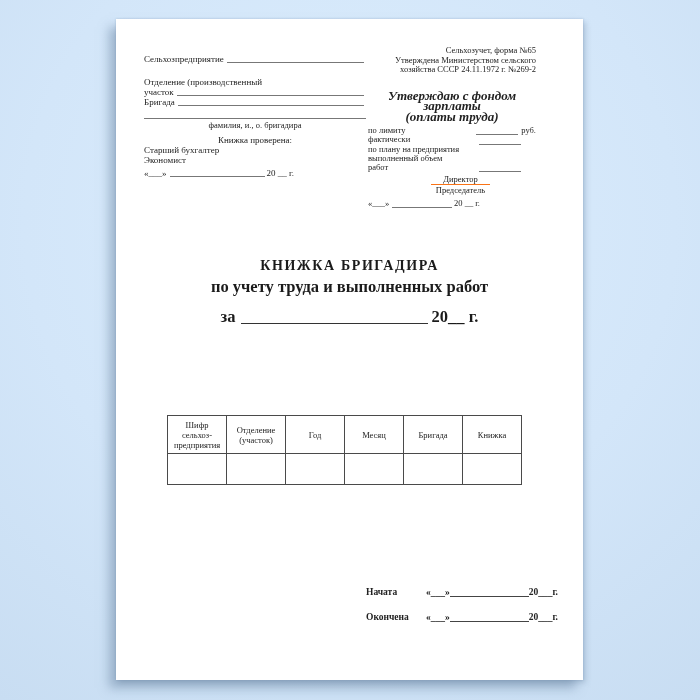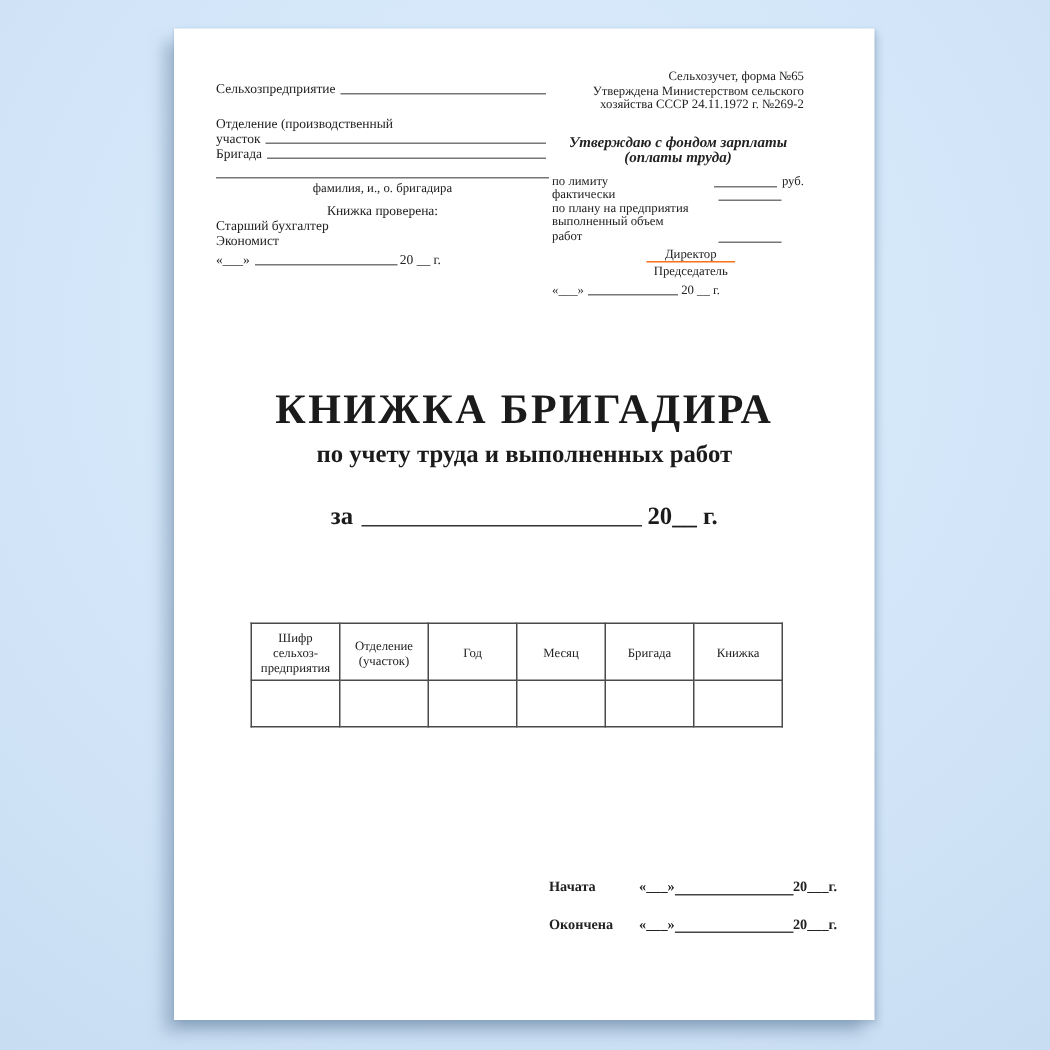--- a/index.html
+++ b/index.html
@@ -22,34 +22,34 @@
   .row { display:flex; align-items:flex-end; }
   .hl .dept { margin-top:13px; }
   .hl .fullline { border-bottom:1px solid #777; height:12px; }
   .hl .caption { text-align:center; font-size:8.5px; margin-top:1px; }
   .hl .checked { text-align:center; margin-top:5px; }
   .hl .daterow { margin-top:3px; width:150px; }
 
   
   .hr { position:absolute; left:252px; top:27px; width:168px; font-size:8.5px; line-height:9.5px; }
   .hr .formref { text-align:right; }
-  .hr .approve { text-align:center; font-style:italic; font-weight:bold; font-size:10px; line-height:10.5px; margin-top:16px; }
+  .hr .approve { text-align:center; font-style:italic; font-weight:bold; font-size:13px; line-height:10.5px; margin-top:16px; }
   .hr .rows { margin-top:4px; }
   .hr .frow { display:flex; justify-content:space-between; align-items:flex-end; line-height:9.3px;gap:16px; }
   .hr .rt { display:flex; align-items:flex-end; }
   .hr .rub { margin-left:3px; }
   .hr .signs { text-align:center; width:135px; margin-left:25px; margin-top:2px; line-height:10px; }
   .hr .dir { border-bottom:1px solid #f97316; padding:0 12px; display:inline-block; }
   .hr .daterow { margin-top:4px; width:112px; }
 
   
   .title { position:absolute; left:0; right:0; top:239px; text-align:center; color:#1b1b1b; }
-  .title .l1 { font-size:28px; font-weight:bold; letter-spacing:1.6px; }
+  .title .l1 { font-size:14px; font-weight:bold; letter-spacing:1.6px; }
   .title .l2 { font-size:16.5px; font-weight:bold; margin-top:3px; }
-  .title .l3 { display:flex; align-items:flex-end; width:258px; margin:21px auto 0; font-size:16.5px; font-weight:bold; }
+  .title .l3 { display:flex; align-items:flex-end; width:258px; margin:10px auto 0; font-size:16.5px; font-weight:bold; }
   .title .l3 .fill { border-bottom:1.5px solid #333; margin:0 4px 3px 6px; }
 
   
   table.tbl { position:absolute; left:51px; top:396px; width:355px; border-collapse:collapse; table-layout:fixed; font-size:8.5px; line-height:10px; }
   .tbl th, .tbl td { border:1px solid #4a4a4a; }
   .tbl th { height:38px; font-weight:normal; white-space:pre-line; text-align:center; vertical-align:middle; padding:2px 1px; }
   .tbl td { height:31px; }
 
   
   .foot { position:absolute; left:250px; top:568px; width:192px; font-weight:bold; font-size:9.5px; line-height:11px; }

